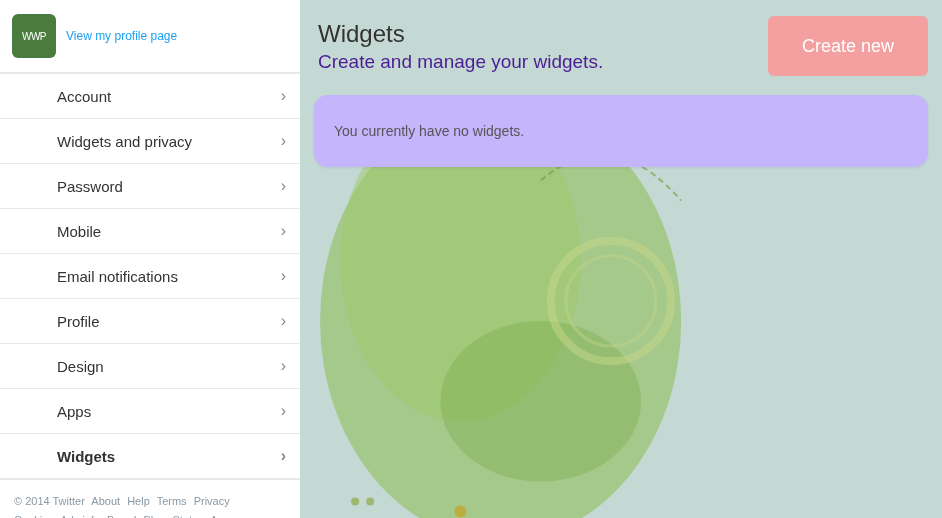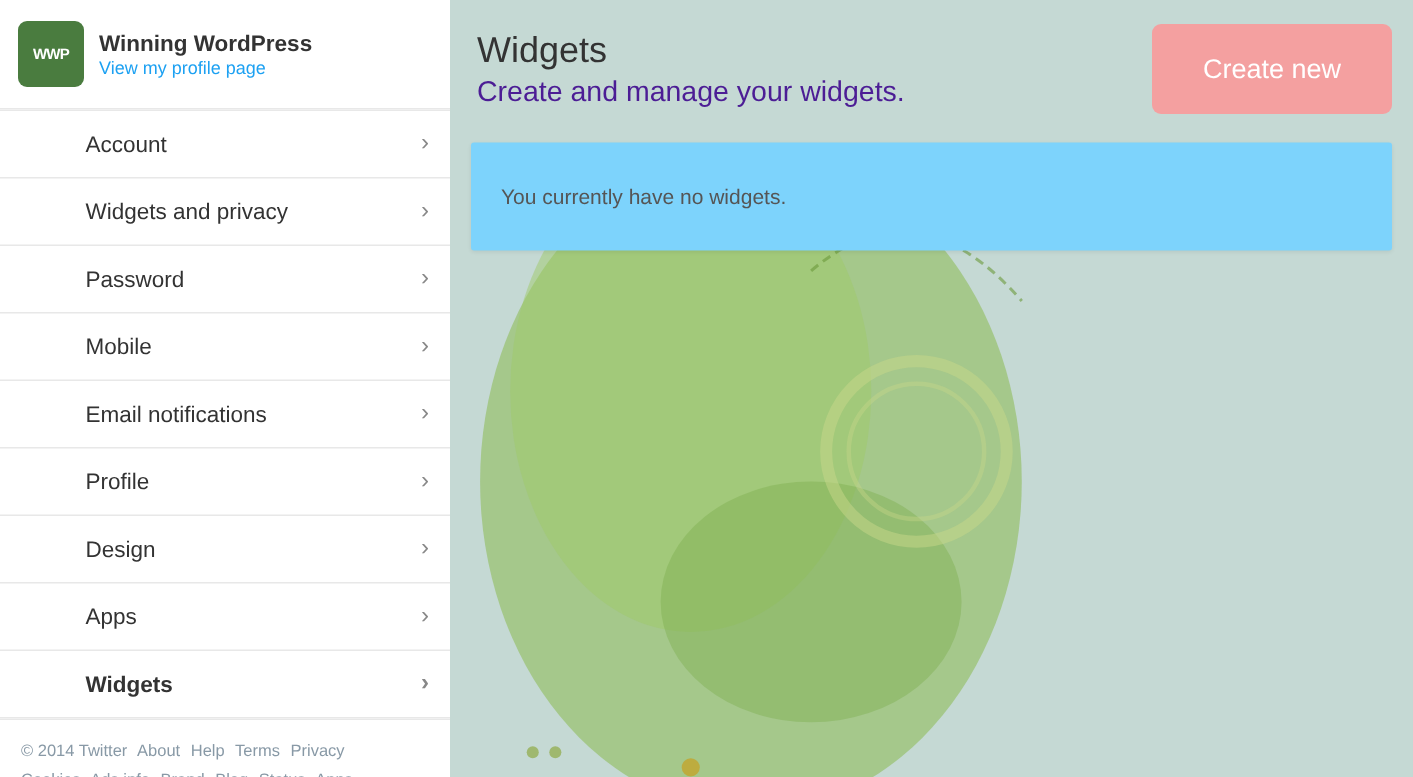--- a/index.html
+++ b/index.html
@@ -184,49 +184,48 @@
       margin-top: 6px;
       white-space: nowrap;
       min-width: 160px;
       min-height: 60px;
       display: flex;
       align-items: center;
       justify-content: center;
     }
 
     .widgets-empty-box {
-      background: #7dd3fc;
-      border-radius: 2px;
+      background: #c4b5fd;
+      border-radius: 14px;
       padding: 28px 20px;
       font-size: 14px;
       color: #555;
       box-shadow: 0 1px 3px rgba(0,0,0,0.08);
     }
 
     
     .avatar-text {
       color: #fff;
       font-size: 10px;
-      font-weight: bold;
+      font-weight: normal;
       letter-spacing: -0.5px;
     }
   </style>
 </head>
 <body>
 
 <div class="bg-decoration"></div>
 
 <div class="sidebar">
 
   <div class="profile-header">
     <div class="avatar-box">
       <span class="avatar-text">WWP</span>
     </div>
     <div class="profile-info">
-      <span class="profile-name">Winning WordPress</span>
       <a href="#" class="profile-link">View my profile page</a>
     </div>
   </div>
 
   <ul class="nav-list">
   <li class="nav-item">
         <a href="#">
           <span>Account</span>
           <span class="chevron">›</span>
         </a>

